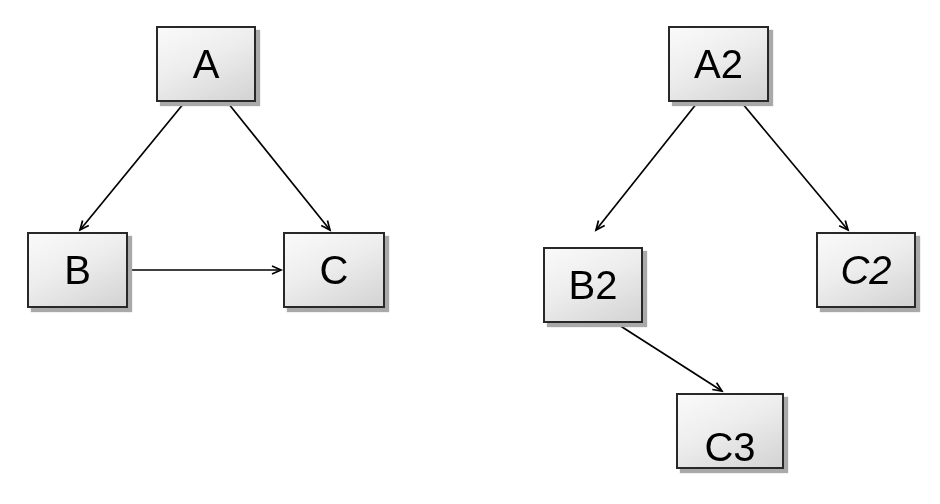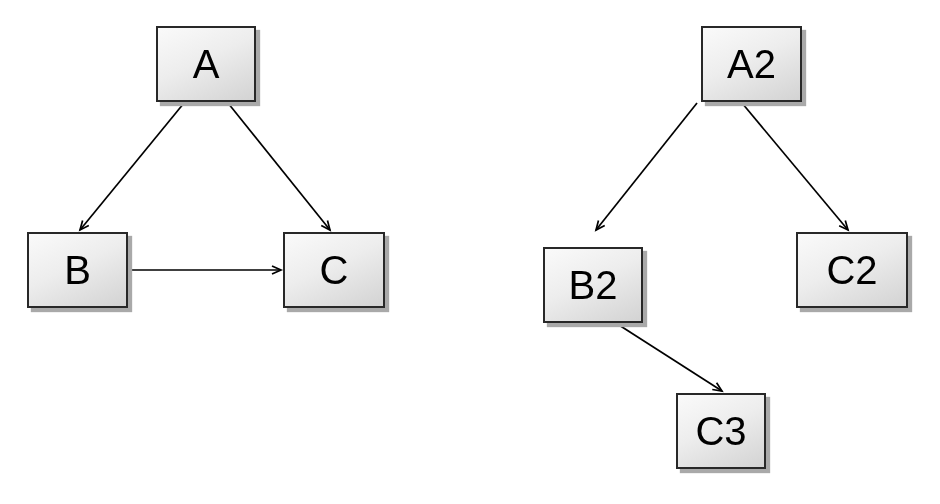--- a/index.html
+++ b/index.html
@@ -38,24 +38,24 @@
     font-size: 40px;
     line-height: 1;
     color: #000000;
     letter-spacing: 0px;
     user-select: none;
   }
   
   .pos-a  { left: 156px; top: 26px;  width: 100px; }
   .pos-b  { left: 27px;  top: 232px; width: 101px; }
   .pos-c  { left: 283px; top: 232px; width: 102px; }
-  .pos-a2 { left: 668px; top: 26px;  width: 101px; margin-left: 33px; }
+  .pos-a2 { left: 668px; top: 26px;  width: 101px; }
   .pos-b2 { left: 543px; top: 247px; width: 100px; }
-  .pos-c2 { left: 796px; top: 232px; width: 112px; }
-  .pos-c3 { left: 676px; top: 393px; width: 90px; }
+  .pos-c2 { left: 816px; top: 232px; width: 100px; font-style: italic; }
+  .pos-c3 { left: 676px; top: 393px; width: 108px; align-items: flex-end; }
   .edge {
     stroke: #000000;
     stroke-width: 1.7;
     fill: none;
   }
 </style>
 </head>
 <body>
 
 <div class="canvas">

